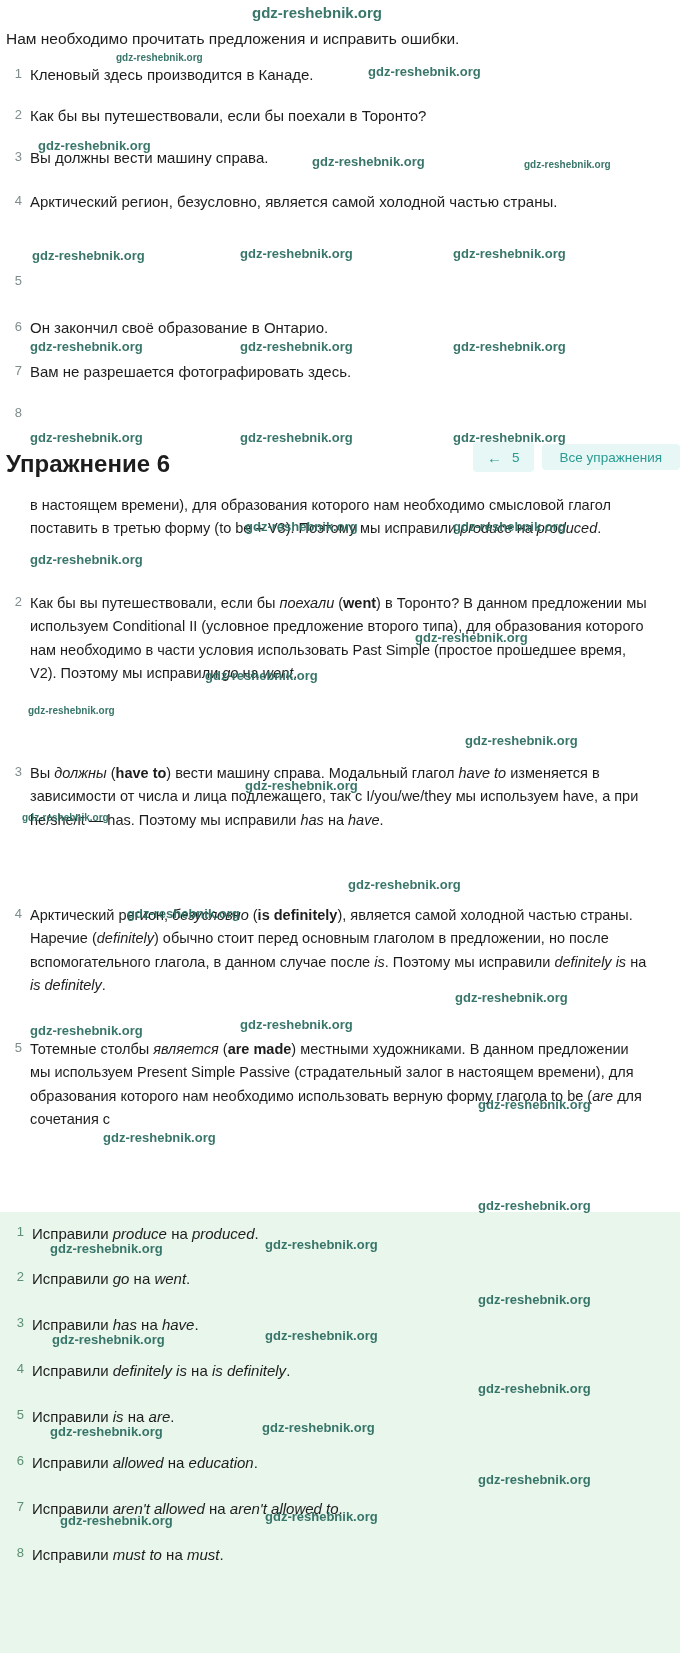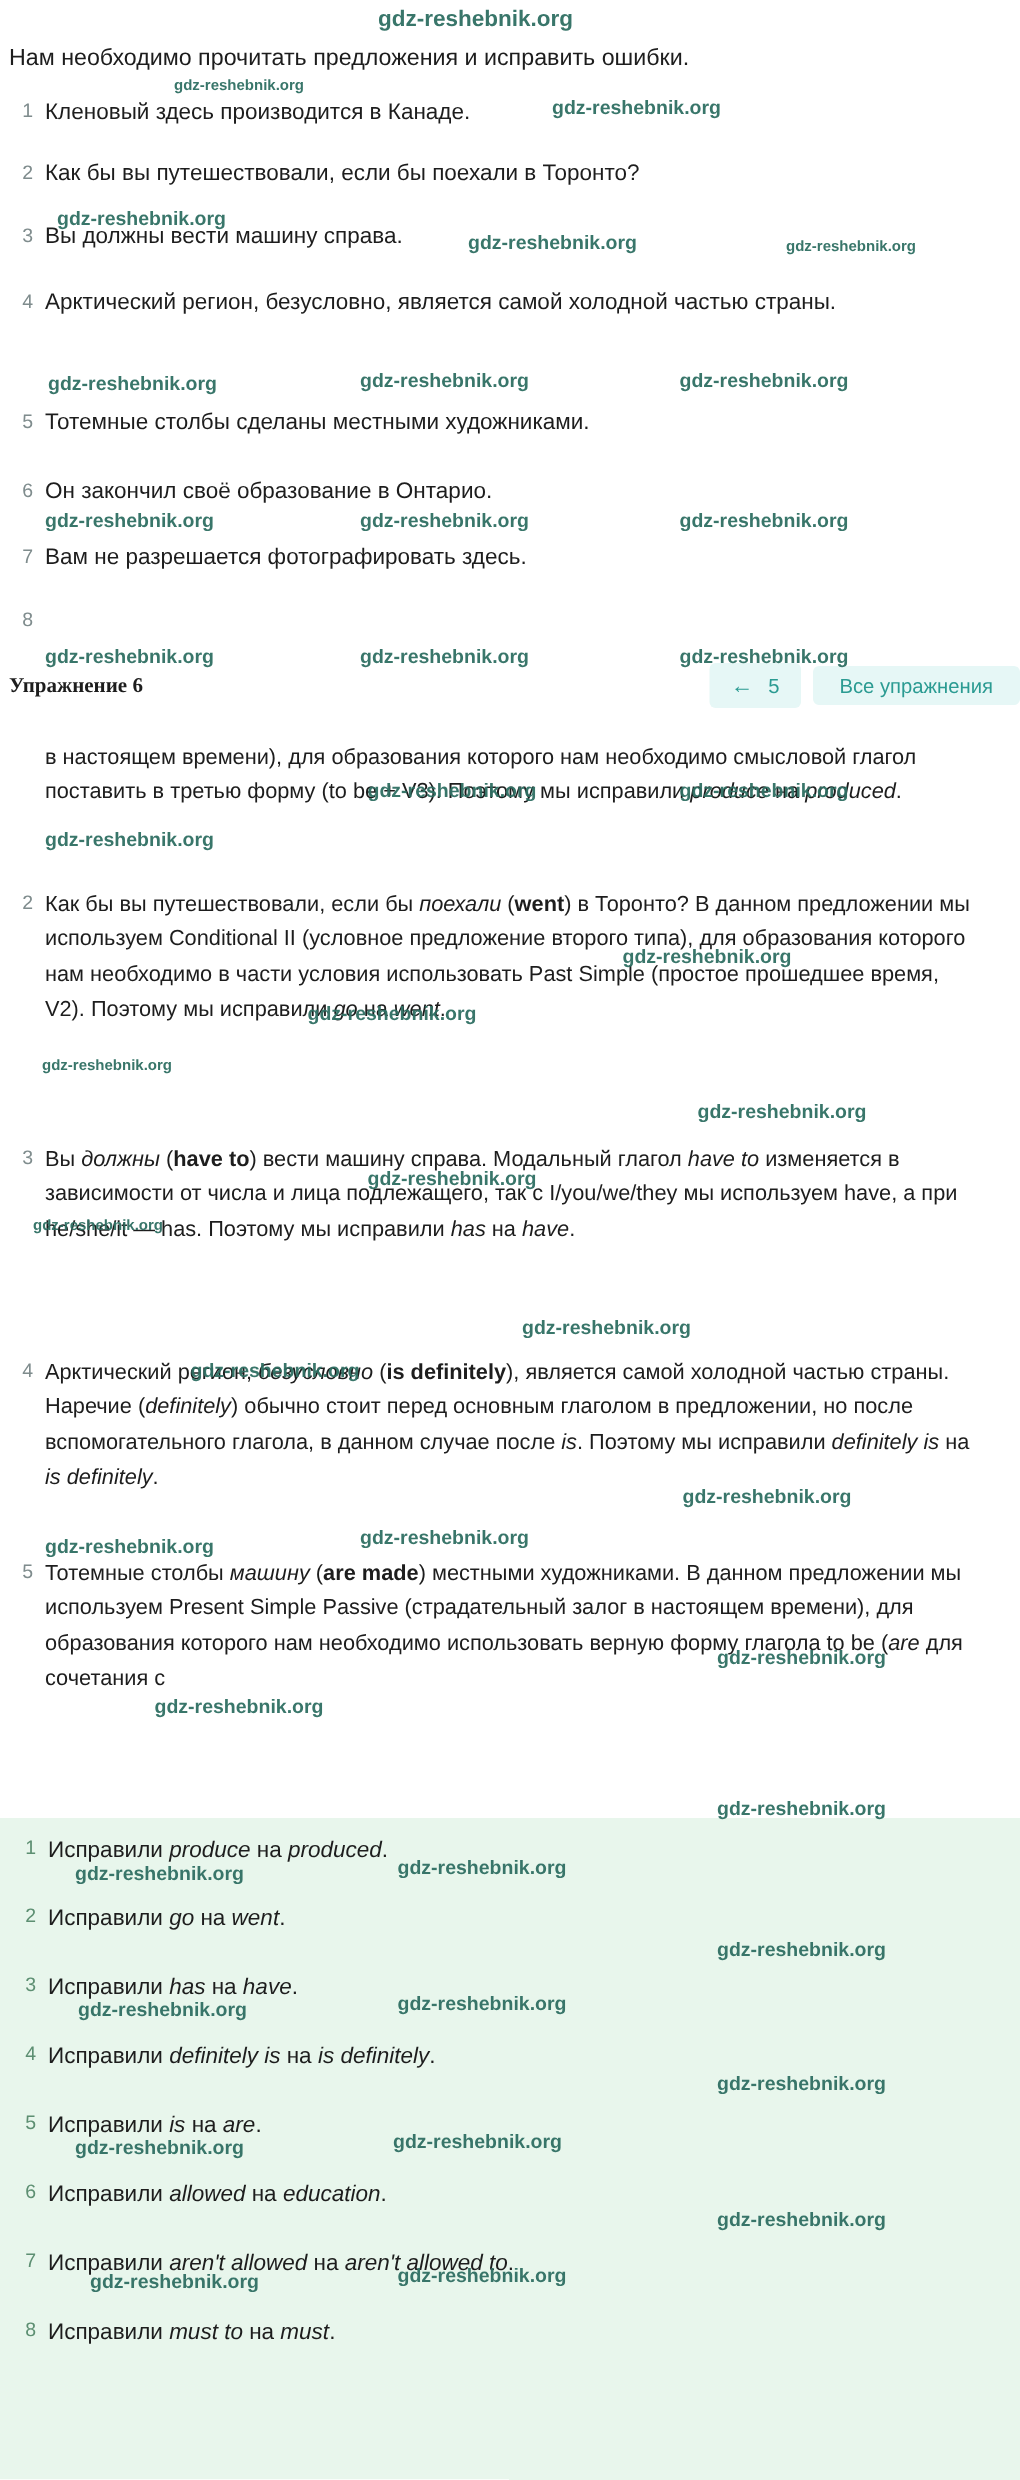--- a/index.html
+++ b/index.html
@@ -69,24 +69,23 @@
   .txt {
     font-size: 15px;
     color: #1d1d1d;
     line-height: 1.5;
   }
 
   
   .heading {
     position: absolute;
     left: 6px;
-    font-size: 14px;
+    font-size: 24px;
     font-weight: bold;
     color: #1d1d1d;
-    font-family: Liberation Serif, serif;
   }
   .navwrap {
     position: absolute;
     display: flex;
     align-items: center;
     gap: 8px;
   }
   .navbtn {
     background: #e6f7f6;
     color: #2b9b92;
@@ -157,21 +156,20 @@
     <div class="row" style="height:44px;">
       <div class="num">3</div>
       <div class="txt">Вы должны вести машину справа.</div>
     </div>
     <div class="row" style="height:80px;">
       <div class="num">4</div>
       <div class="txt" style="max-width:580px;">Арктический регион, безусловно, является самой холодной частью страны.</div>
     </div>
     <div class="row" style="height:46px;">
       <div class="num">5</div>
-      <div class="txt">Тотемные столбы сделаны местными художниками.</div>
     </div>
     <div class="row" style="height:44px;">
       <div class="num">6</div>
       <div class="txt">Он закончил своё образование в Онтарио.</div>
     </div>
     <div class="row" style="height:42px;">
       <div class="num">7</div>
       <div class="txt">Вам не разрешается фотографировать здесь.</div>
     </div>
     <div class="row" style="height:40px;">
@@ -203,21 +201,21 @@
     <div class="row" style="min-height:138px;">
       <div class="num">3</div>
       <div class="txt" style="max-width:620px;">Вы <i>должны</i> (<b>have to</b>) вести машину справа. Модальный глагол <i>have to</i> изменяется в зависимости от числа и лица подлежащего, так с I/you/we/they мы используем have, а при he/she/it — has. Поэтому мы исправили <i>has</i> на <i>have</i>.</div>
     </div>
     <div class="row" style="min-height:134px; padding-top:4px;">
       <div class="num">4</div>
       <div class="txt" style="max-width:620px;">Арктический регион, <i>безусловно</i> (<b>is definitely</b>), является самой холодной частью страны. Наречие (<i>definitely</i>) обычно стоит перед основным глаголом в предложении, но после вспомогательного глагола, в данном случае после <i>is</i>. Поэтому мы исправили <i>definitely is</i> на <i>is definitely</i>.</div>
     </div>
     <div class="row" style="min-height:110px; padding-top:4px;">
       <div class="num">5</div>
-      <div class="txt" style="max-width:620px;">Тотемные столбы <i>машину</i> (<b>are made</b>) местными художниками. В данном предложении мы используем Present Simple Passive (страдательный залог в настоящем времени), для образования которого нам необходимо использовать верную форму глагола to be (<i>are</i> для сочетания с</div>
+      <div class="txt" style="max-width:620px;">Тотемные столбы <i>является</i> (<b>are made</b>) местными художниками. В данном предложении мы используем Present Simple Passive (страдательный залог в настоящем времени), для образования которого нам необходимо использовать верную форму глагола to be (<i>are</i> для сочетания с</div>
     </div>
   </div>
 
   <div class="answers" style="top:1212px; height:441px;">
     <div class="row" style="height:45px;">
       <div class="num">1</div>
       <div class="txt">Исправили <i>produce</i> на <i>produced</i>.</div>
     </div>
     <div class="row" style="height:46px;">
       <div class="num">2</div>

